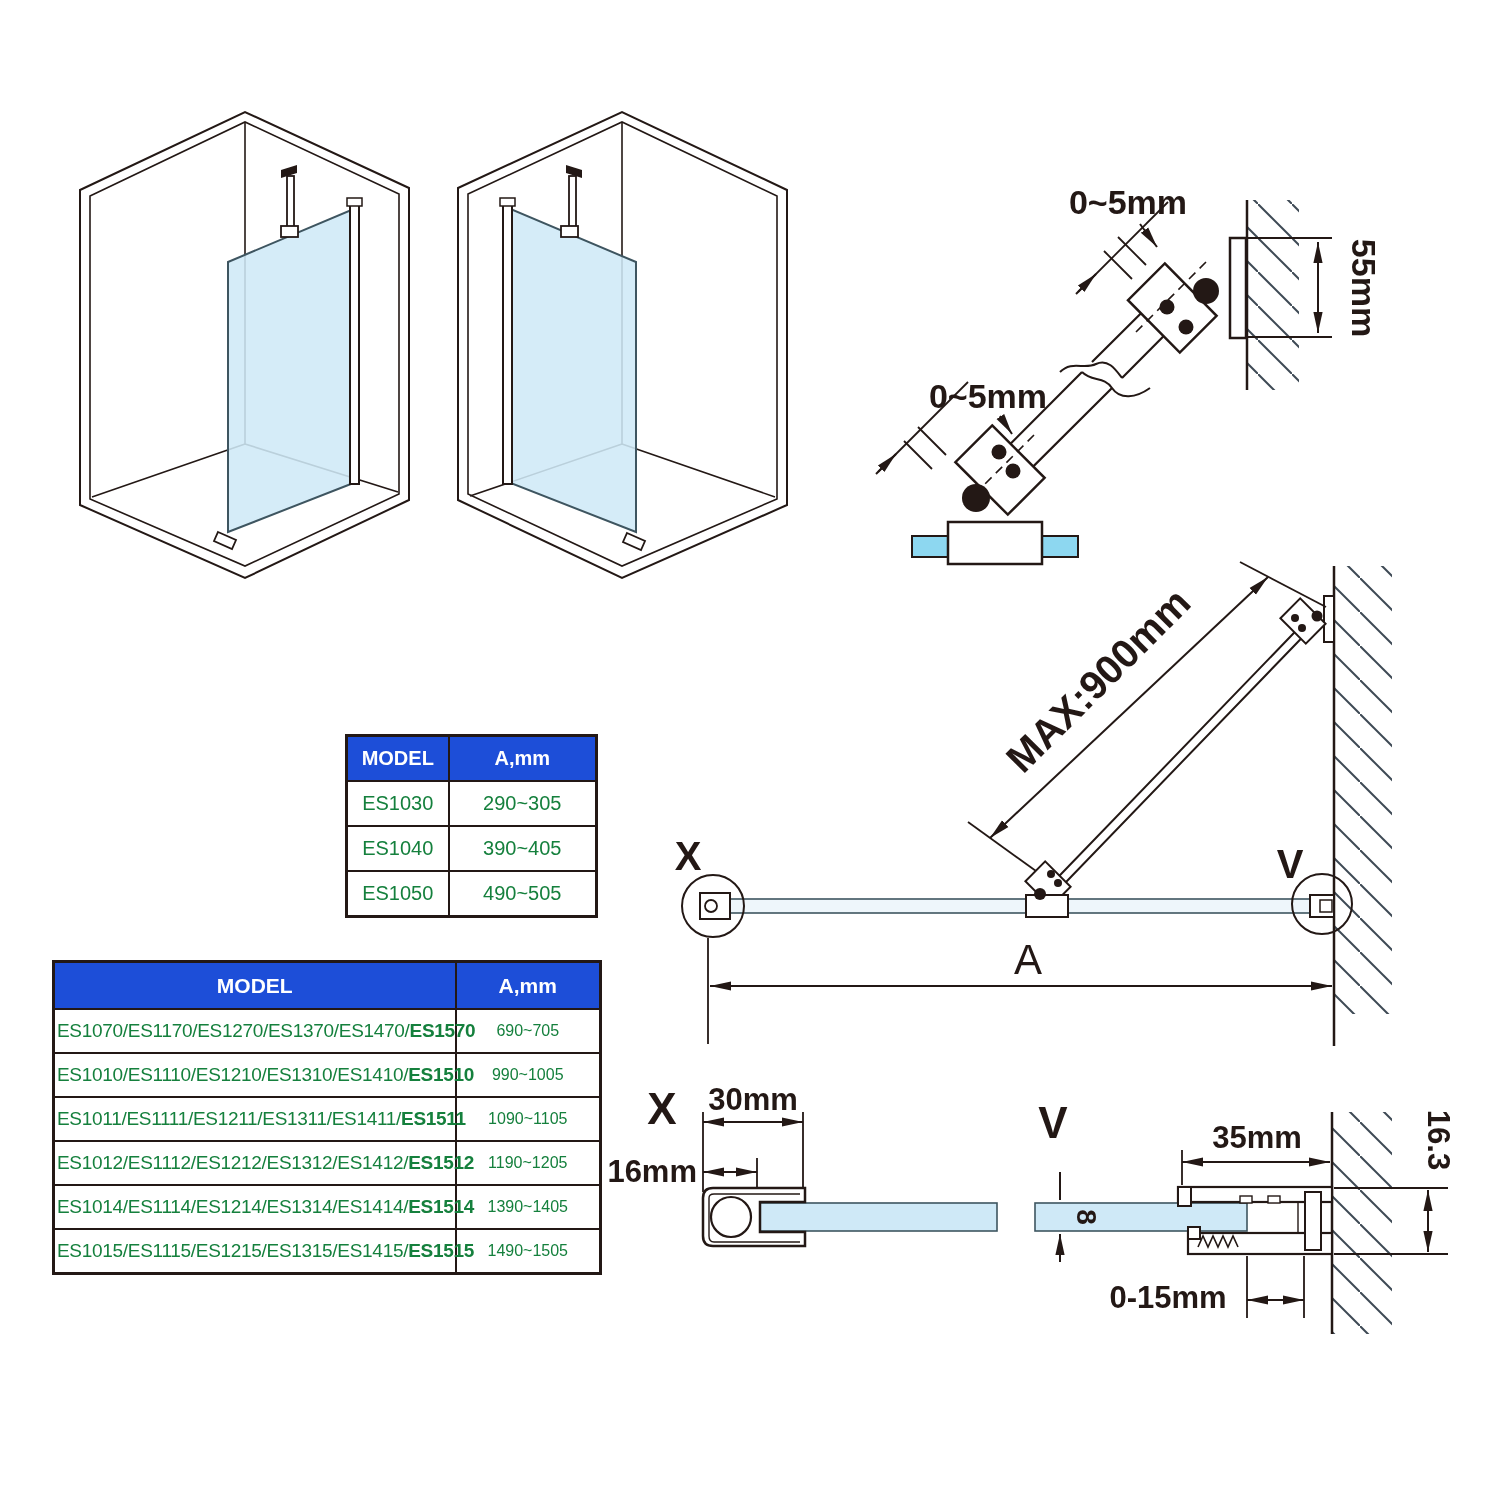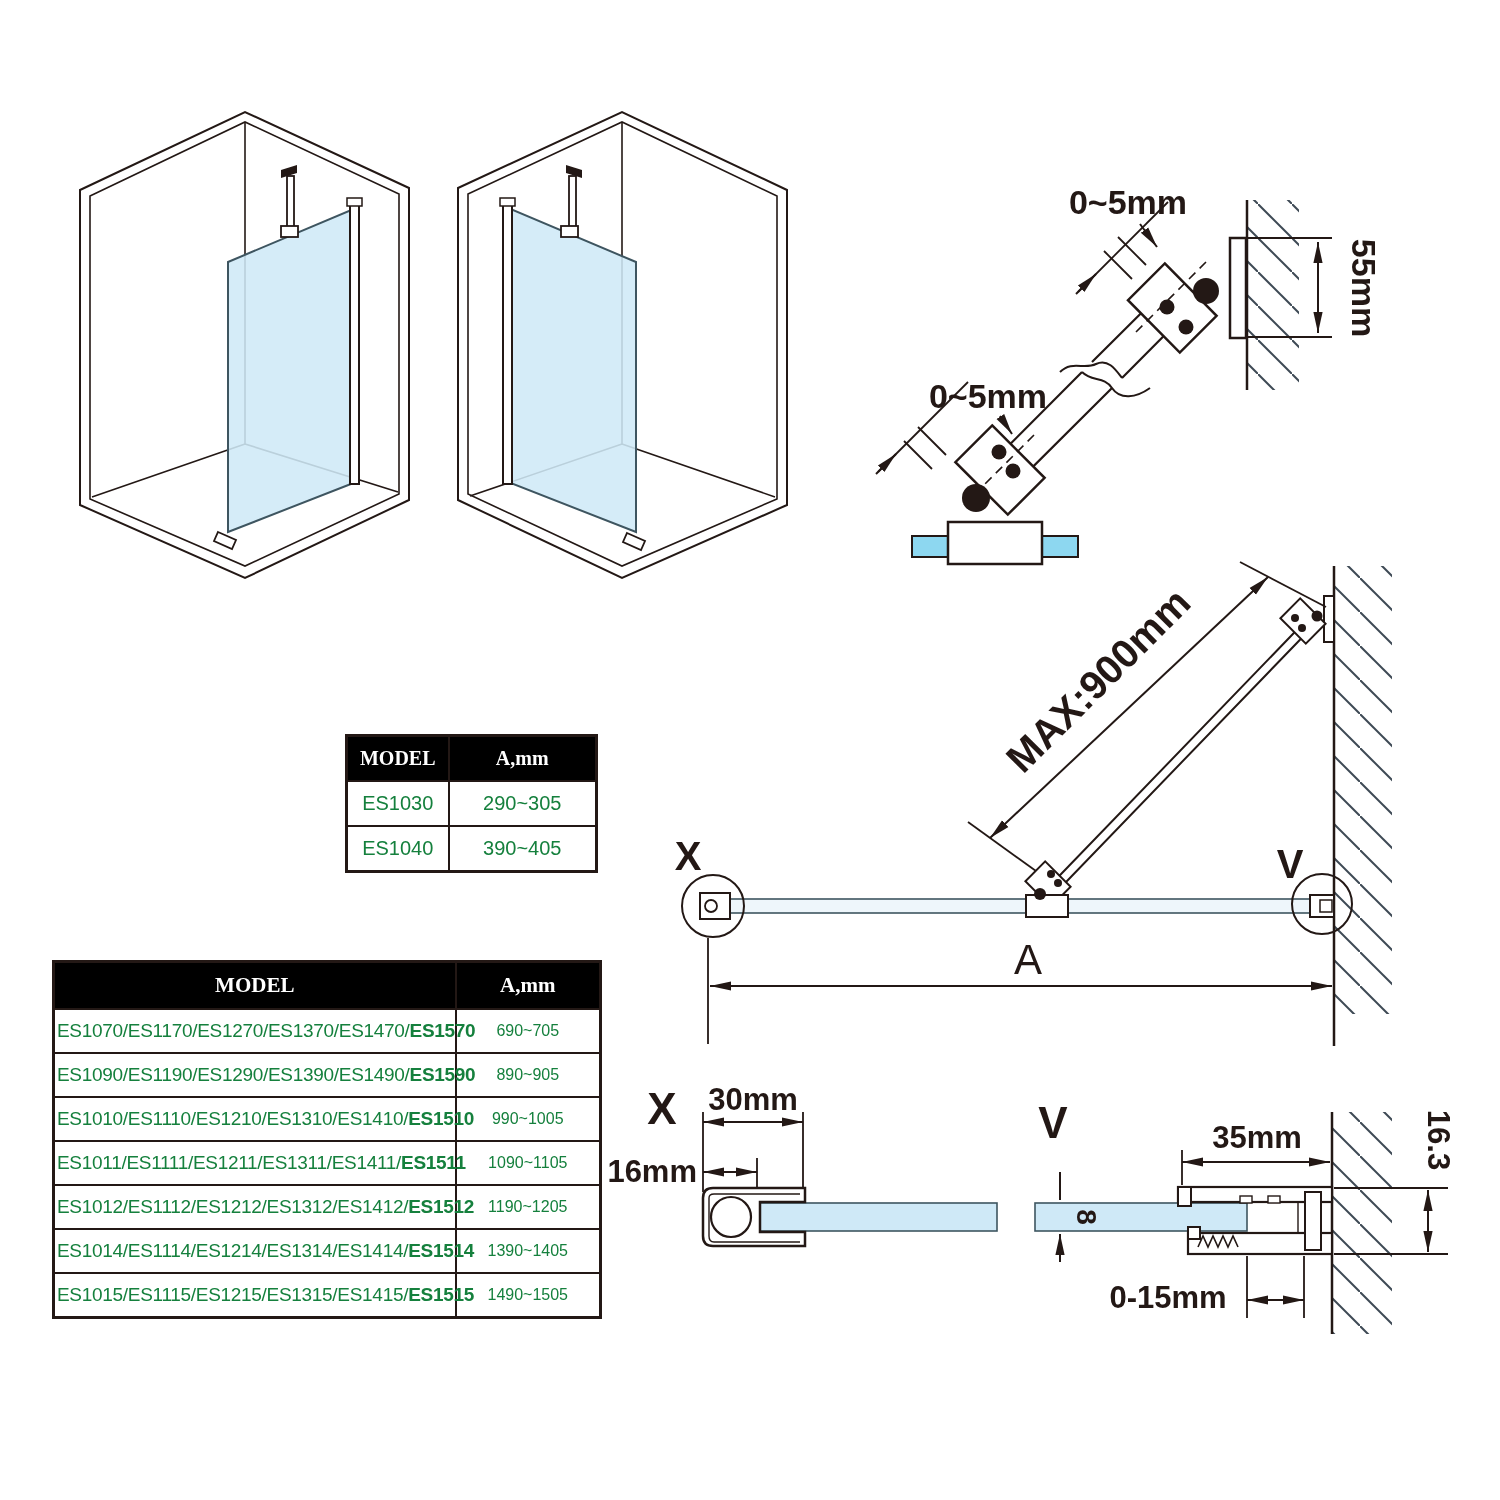--- a/index.html
+++ b/index.html
@@ -2,22 +2,22 @@
 <html><head>
 <meta charset="utf-8">
 <style>
   html,body{margin:0;padding:0;background:#ffffff;}
   .stage{position:relative;width:1500px;height:1500px;background:#ffffff;overflow:hidden;
          font-family:"Liberation Sans",sans-serif;color:#231815;}
   .stage svg{position:absolute;left:0;top:0;}
   svg text{fill:#231815;font-family:"Liberation Sans",sans-serif;}
   table.spec{position:absolute;border-collapse:collapse;table-layout:fixed;background:#fff;
              border:3px solid #231815;}
-  table.spec th{background:#000000;color:#ffffff;font-weight:bold;text-align:center;
-                border:2px solid #231815;font-family:Liberation Serif, serif;}
+  table.spec th{background:#1d4ed8;color:#ffffff;font-weight:bold;text-align:center;
+                border:2px solid #231815;}
   table.spec td{border:2px solid #231815;text-align:center;color:#15803d;background:#fff;}
   table.t1{left:345px;top:734px;width:250px;}
   table.t1 th{font-size:20px;height:41px;}
   table.t1 td{font-size:20px;height:41px;}
   table.t2{left:52px;top:960px;width:547px;}
   table.t2 th{font-size:21px;height:43px;}
   table.t2 td{font-size:16px;height:40px;}
   table.t2 td.model{font-size:19px;letter-spacing:-0.3px;padding:0 2px;}
   td .bold{font-weight:bold;}
 </style>
@@ -201,42 +201,42 @@
     <th>A,mm</th>
   </tr>
   <tr>
     <td>ES1030</td>
     <td>290~305</td>
   </tr>
   <tr>
     <td>ES1040</td>
     <td>390~405</td>
   </tr>
+  <tr>
+    <td>ES1050</td>
+    <td>490~505</td>
+  </tr>
 </tbody>
     </table>
 
 <table class="spec t2">
   <colgroup>
         <col style="width:402px">
         <col style="width:145px">
       </colgroup>
   <tbody>
         <tr>
     <th>MODEL</th>
     <th>A,mm</th>
   </tr>
   <tr>
     <td class="model"><span>ES1070/ES1170/ES1270/ES1370/ES1470/</span><span class="bold">ES1570</span></td>
     <td>690~705</td>
   </tr>
   <tr>
-    <td class="model"><span>ES1090/ES1190/ES1290/ES1390/ES1490/</span><span class="bold">ES1590</span></td>
-    <td>890~905</td>
-  </tr>
-  <tr>
     <td class="model"><span>ES1010/ES1110/ES1210/ES1310/ES1410/</span><span class="bold">ES1510</span></td>
     <td>990~1005</td>
   </tr>
   <tr>
     <td class="model"><span>ES1011/ES1111/ES1211/ES1311/ES1411/</span><span class="bold">ES1511</span></td>
     <td>1090~1105</td>
   </tr>
   <tr>
     <td class="model"><span>ES1012/ES1112/ES1212/ES1312/ES1412/</span><span class="bold">ES1512</span></td>
     <td>1190~1205</td>

